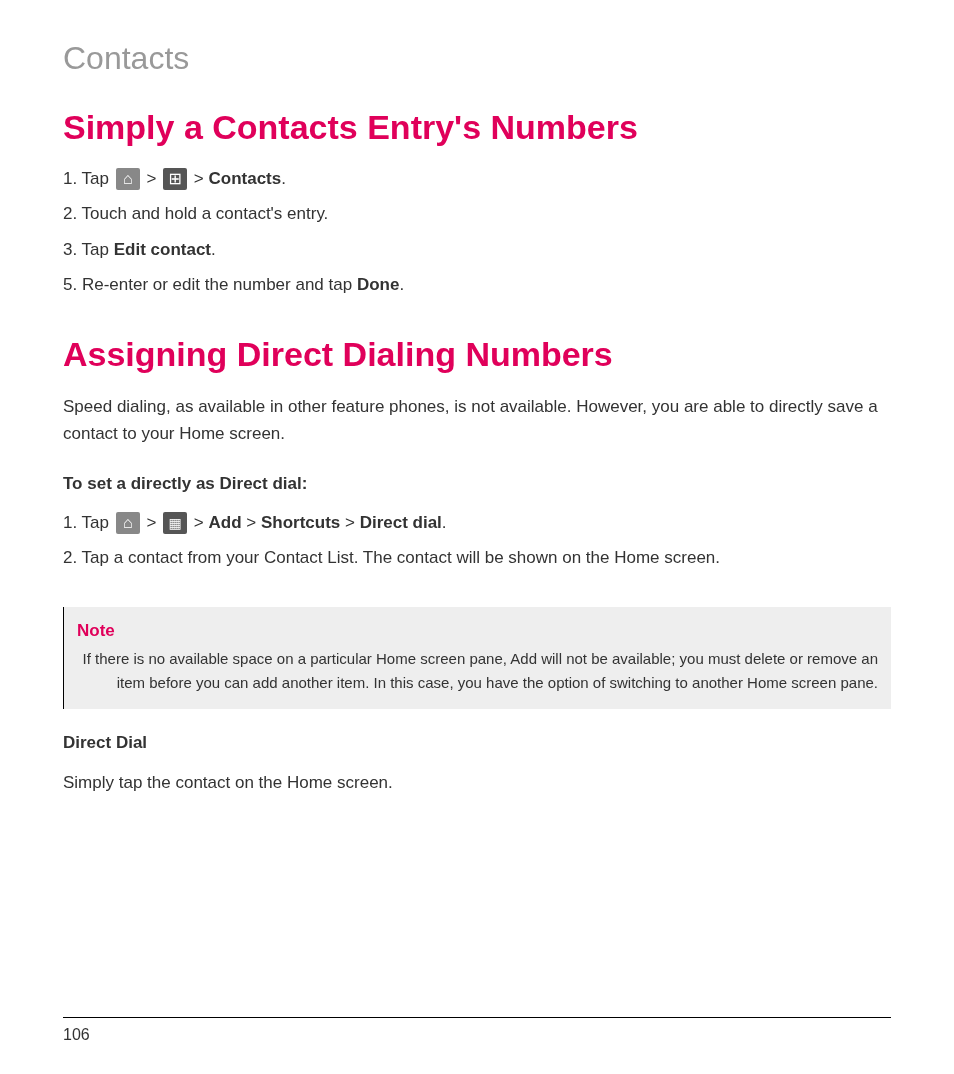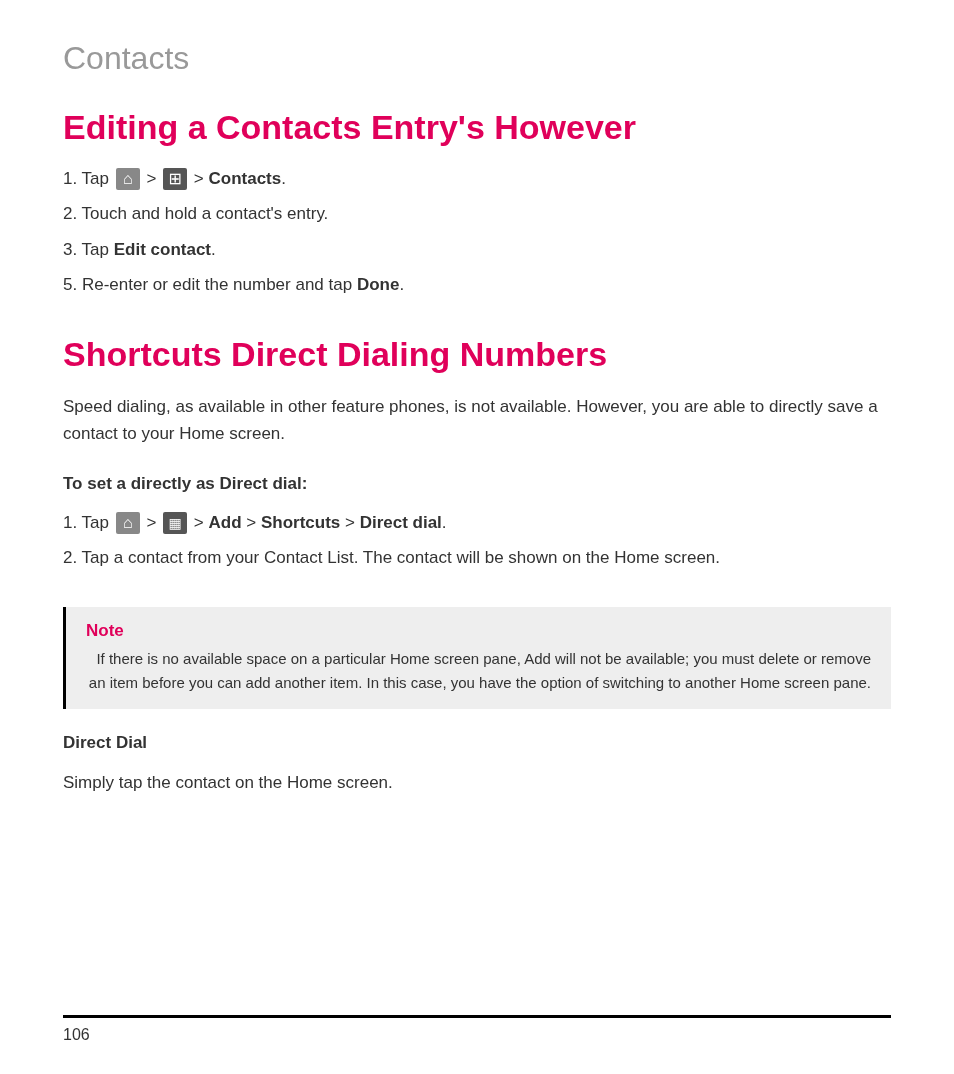--- a/index.html
+++ b/index.html
@@ -61,22 +61,22 @@
 
     .bold-label {
       font-size: 17px;
       font-weight: bold;
       color: #333333;
       margin-bottom: 16px;
     }
 
     .note-box {
       background: #eeeeee;
-      border-left: 3px solid #000000;
-      padding: 14px 20px;
+      border-left: 1px solid #000000;
+      padding: 14px 13px;
       margin-bottom: 24px;
     }
 
     .note-title {
       font-size: 17px;
       color: #e0005a;
       font-weight: bold;
       margin-bottom: 6px;
     }
 
@@ -99,21 +99,21 @@
       color: #333333;
       line-height: 1.6;
       margin-bottom: 30px;
     }
 
     .page-footer {
       position: absolute;
       bottom: 30px;
       left: 63px;
       right: 63px;
-      border-top: 3px solid #000000;
+      border-top: 1px solid #000000;
       padding-top: 8px;
     }
 
     .page-number {
       font-size: 16px;
       color: #333333;
     }
 
     .home-icon {
       display: inline-block;
@@ -180,21 +180,21 @@
 
   </style>
 </head>
 <body>
 
 <div class="page">
 
   <h1 class="page-title">Contacts</h1>
 
   <div class="section">
-    <h2 class="section-heading">Editing a Contacts Entry's However</h2>
+    <h2 class="section-heading">Simply a Contacts Entry's Numbers</h2>
 
     <div class="step">
       1. Tap
       <span class="home-icon"></span>
       &gt;
       <span class="grid-icon"></span>
       &gt; <strong>Contacts</strong>.
     </div>
 
     <div class="step">
@@ -205,21 +205,21 @@
       3. Tap <strong>Edit contact</strong>.
     </div>
 
 
     <div class="step">
       5. Re-enter or edit the number and tap <strong>Done</strong>.
     </div>
   </div>
 
   <div class="section">
-    <h2 class="section-heading">Shortcuts Direct Dialing Numbers</h2>
+    <h2 class="section-heading">Assigning Direct Dialing Numbers</h2>
 
     <p class="paragraph">Speed dialing, as available in other feature phones, is not available. However, you are able to directly save a contact to your Home screen.</p>
 
     <p class="bold-label">To set a directly as Direct dial:</p>
 
     <div class="step">
       1. Tap
       <span class="home-icon"></span>
       &gt;
       <span class="shortcut-icon"></span>

